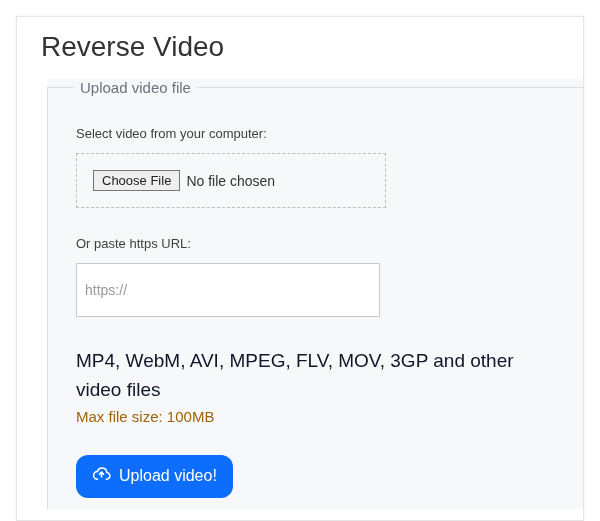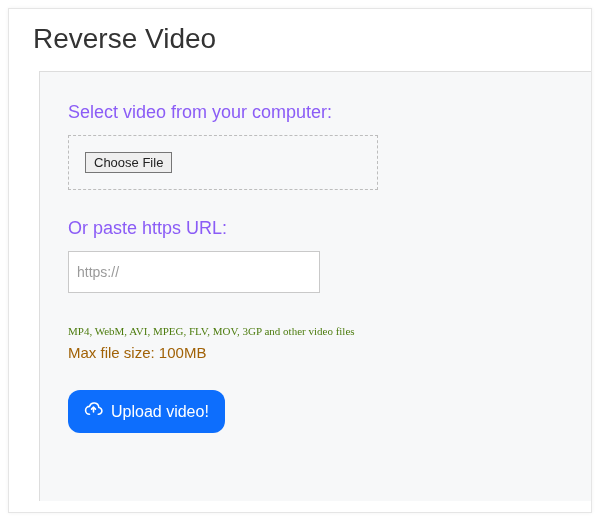--- a/index.html
+++ b/index.html
@@ -9,21 +9,21 @@
     }
     body {
       font-family: Arial, Helvetica, sans-serif;
       background: #fff;
       width: 600px;
       height: 521px;
       overflow: hidden;
     }
     .outer {
       border: 1px solid #e5e5e5;
-      margin: 8px;
+      margin: 16px;
       padding: 0;
       height: 505px;
       box-shadow: 0 0 4px rgba(0,0,0,0.05);
     }
     .page-title {
       font-size: 28px;
       font-weight: 400;
       color: #333;
       margin: 14px 0 16px 24px;
     }
@@ -41,22 +41,22 @@
       padding: 18px 28px 28px 28px;
       height: 100%;
     }
     legend.group-label {
       font-size: 15px;
       color: #6b7280;
       padding: 0 6px;
       margin-left: -2px;
     }
     .label-text {
-      font-size: 18px;
-      color: #8b5cf6;
+      font-size: 13px;
+      color: #404040;
       margin-top: 12px;
       margin-bottom: 12px;
     }
     .file-zone {
       border: 1px dashed #bdbdbd;
       padding: 16px 16px;
       width: 310px;
       margin-bottom: 28px;
     }
     .file-inner {
@@ -72,37 +72,36 @@
       border: 1px solid #767676;
       border-radius: 0;
       color: #222;
       cursor: pointer;
     }
     .file-status {
       font-size: 14px;
       color: #333;
     }
     .url-input {
-      width: 252px;
-      padding: 12px 8px;
+      width: 304px;
+      padding: 18px 8px;
       font-size: 14px;
       border: 1px solid #c9c9c9;
       color: #0c4a6e;
       background: #fff;
       margin-bottom: 30px;
     }
     .url-input::placeholder {
       color: #9a9a9a;
     }
     .formats-text {
-      font-size: 11px;
-      color: #4d7c0f;
+      font-size: 19px;
+      color: #0f172a;
       line-height: 1.5;
       margin-bottom: 2px;
-      font-family: Liberation Serif, serif;
     }
     .maxsize-text {
       font-size: 15px;
       color: #a16207;
       line-height: 1.5;
       margin-bottom: 26px;
     }
     .upload-btn {
       background: #0d6efd;
       color: #fff;
@@ -124,26 +123,28 @@
     }
   </style>
 </head>
 <body>
 
 <div class="outer">
   <h1 class="page-title">Reverse Video</h1>
 
   <div class="panel">
     <fieldset class="upload-group">
+      <legend class="group-label">Upload video file</legend>
 
       <div class="label-text">Select video from your computer:</div>
 
       <div class="file-zone">
         <div class="file-inner">
           <button class="choose-btn">Choose File</button>
+          <span class="file-status">No file chosen</span>
         </div>
       </div>
 
       <div class="label-text">Or paste https URL:</div>
 
       <input type="text" class="url-input" placeholder="https://" style="">
 
       <div class="formats-text">MP4, WebM, AVI, MPEG, FLV, MOV, 3GP and other video files</div>
       <div class="maxsize-text">Max file size: 100MB</div>
 

